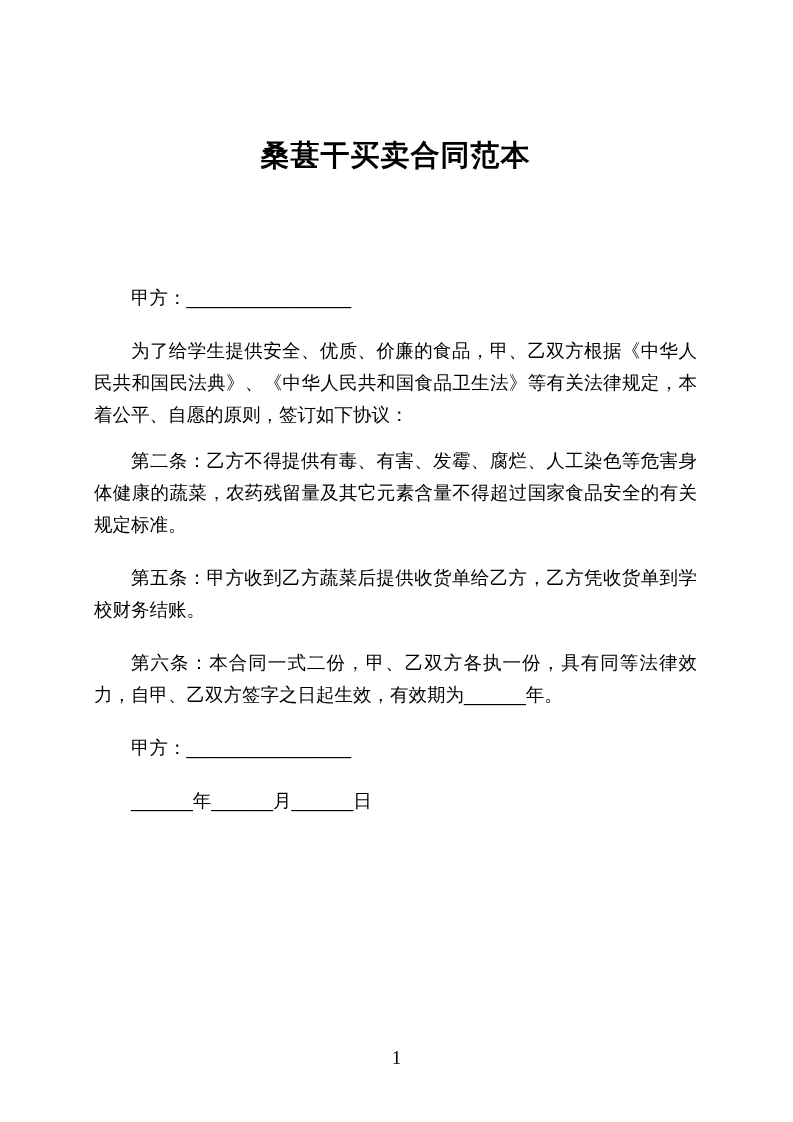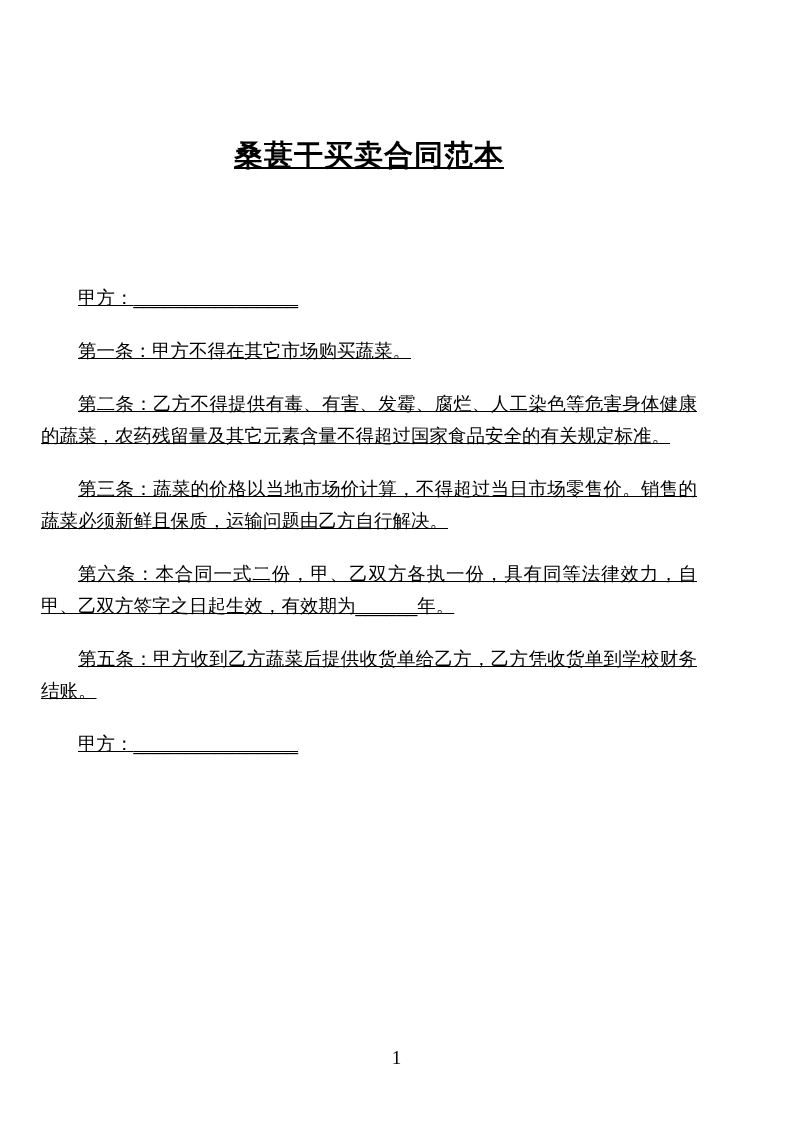--- a/index.html
+++ b/index.html
@@ -14,22 +14,21 @@
     color: #000000;
   }
   .page {
     position: relative;
     width: 793px;
     height: 1122px;
     background: #ffffff;
     overflow: hidden;
   }
   .content {
-    padding: 134px 96px 0 41px;
-    text-decoration: underline;
+    padding: 134px 96px 0 94px;
   }
   .doc-title {
     font-size: 29px;
     font-weight: bold;
     line-height: 42px;
     text-align: center;
     margin: 0 0 106px 0;
     letter-spacing: 1px;
   }
   .para {
@@ -61,31 +60,31 @@
 <body>
 
 <div class="page">
   <div class="content">
 
     <h1 class="doc-title">桑葚干买卖合同范本</h1>
 
     <p class="para"><span>甲方：</span><span class="blank">________________</span></p>
 
 
+    <p class="para intro">为了给学生提供安全、优质、价廉的食品，甲、乙双方根据《中华人民共和国民法典》、《中华人民共和国食品卫生法》等有关法律规定，本着公平、自愿的原则，签订如下协议：</p>
 
-    <p class="para">第一条：甲方不得在其它市场购买蔬菜。</p>
 
     <p class="para">第二条：乙方不得提供有毒、有害、发霉、腐烂、人工染色等危害身体健康的蔬菜，农药残留量及其它元素含量不得超过国家食品安全的有关规定标准。</p>
 
-    <p class="para">第三条：蔬菜的价格以当地市场价计算，不得超过当日市场零售价。销售的蔬菜必须新鲜且保质，运输问题由乙方自行解决。</p>
 
+
+    <p class="para">第五条：甲方收到乙方蔬菜后提供收货单给乙方，乙方凭收货单到学校财务结账。</p>
 
     <p class="para">第六条：本合同一式二份，甲、乙双方各执一份，具有同等法律效力，自甲、乙双方签字之日起生效，有效期为______年。</p>
 
-    <p class="para">第五条：甲方收到乙方蔬菜后提供收货单给乙方，乙方凭收货单到学校财务结账。</p>
-
     <p class="para"><span>甲方：</span><span class="blank">________________</span></p>
 
+    <p class="para">______年______月______日</p>
 
   </div>
 
   <div class="page-number">1</div>
 </div>
 
 </body></html>

